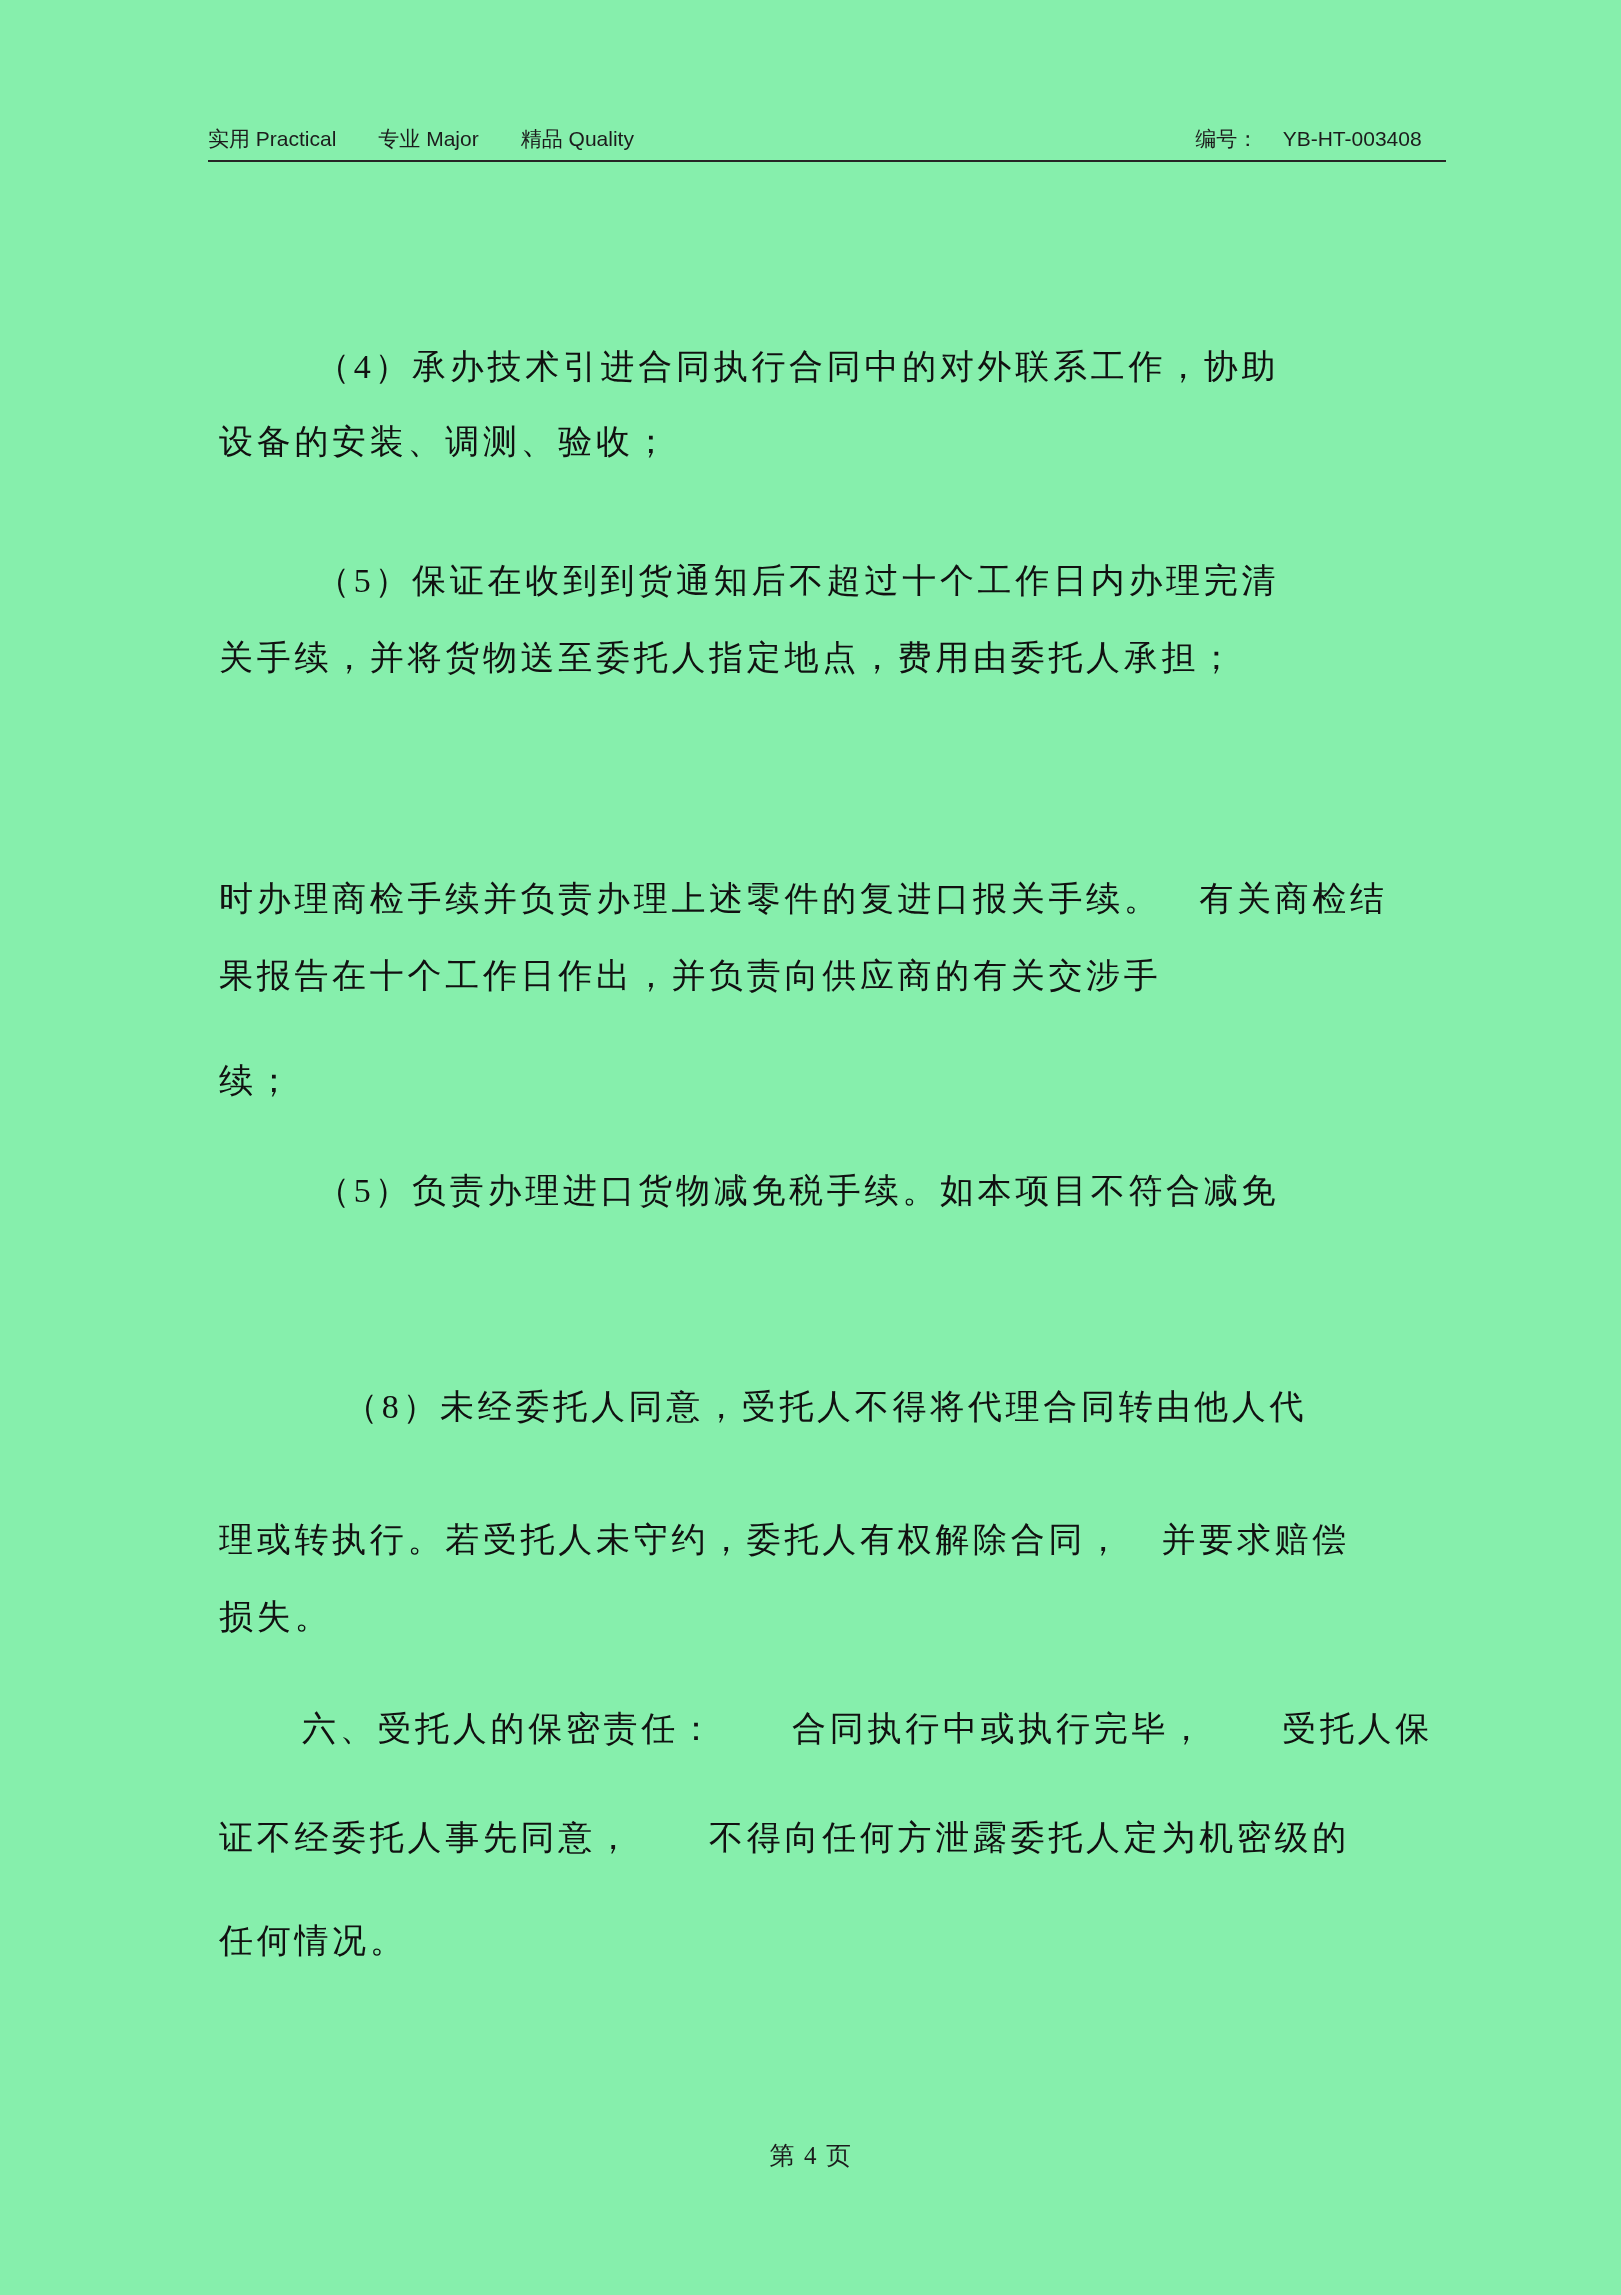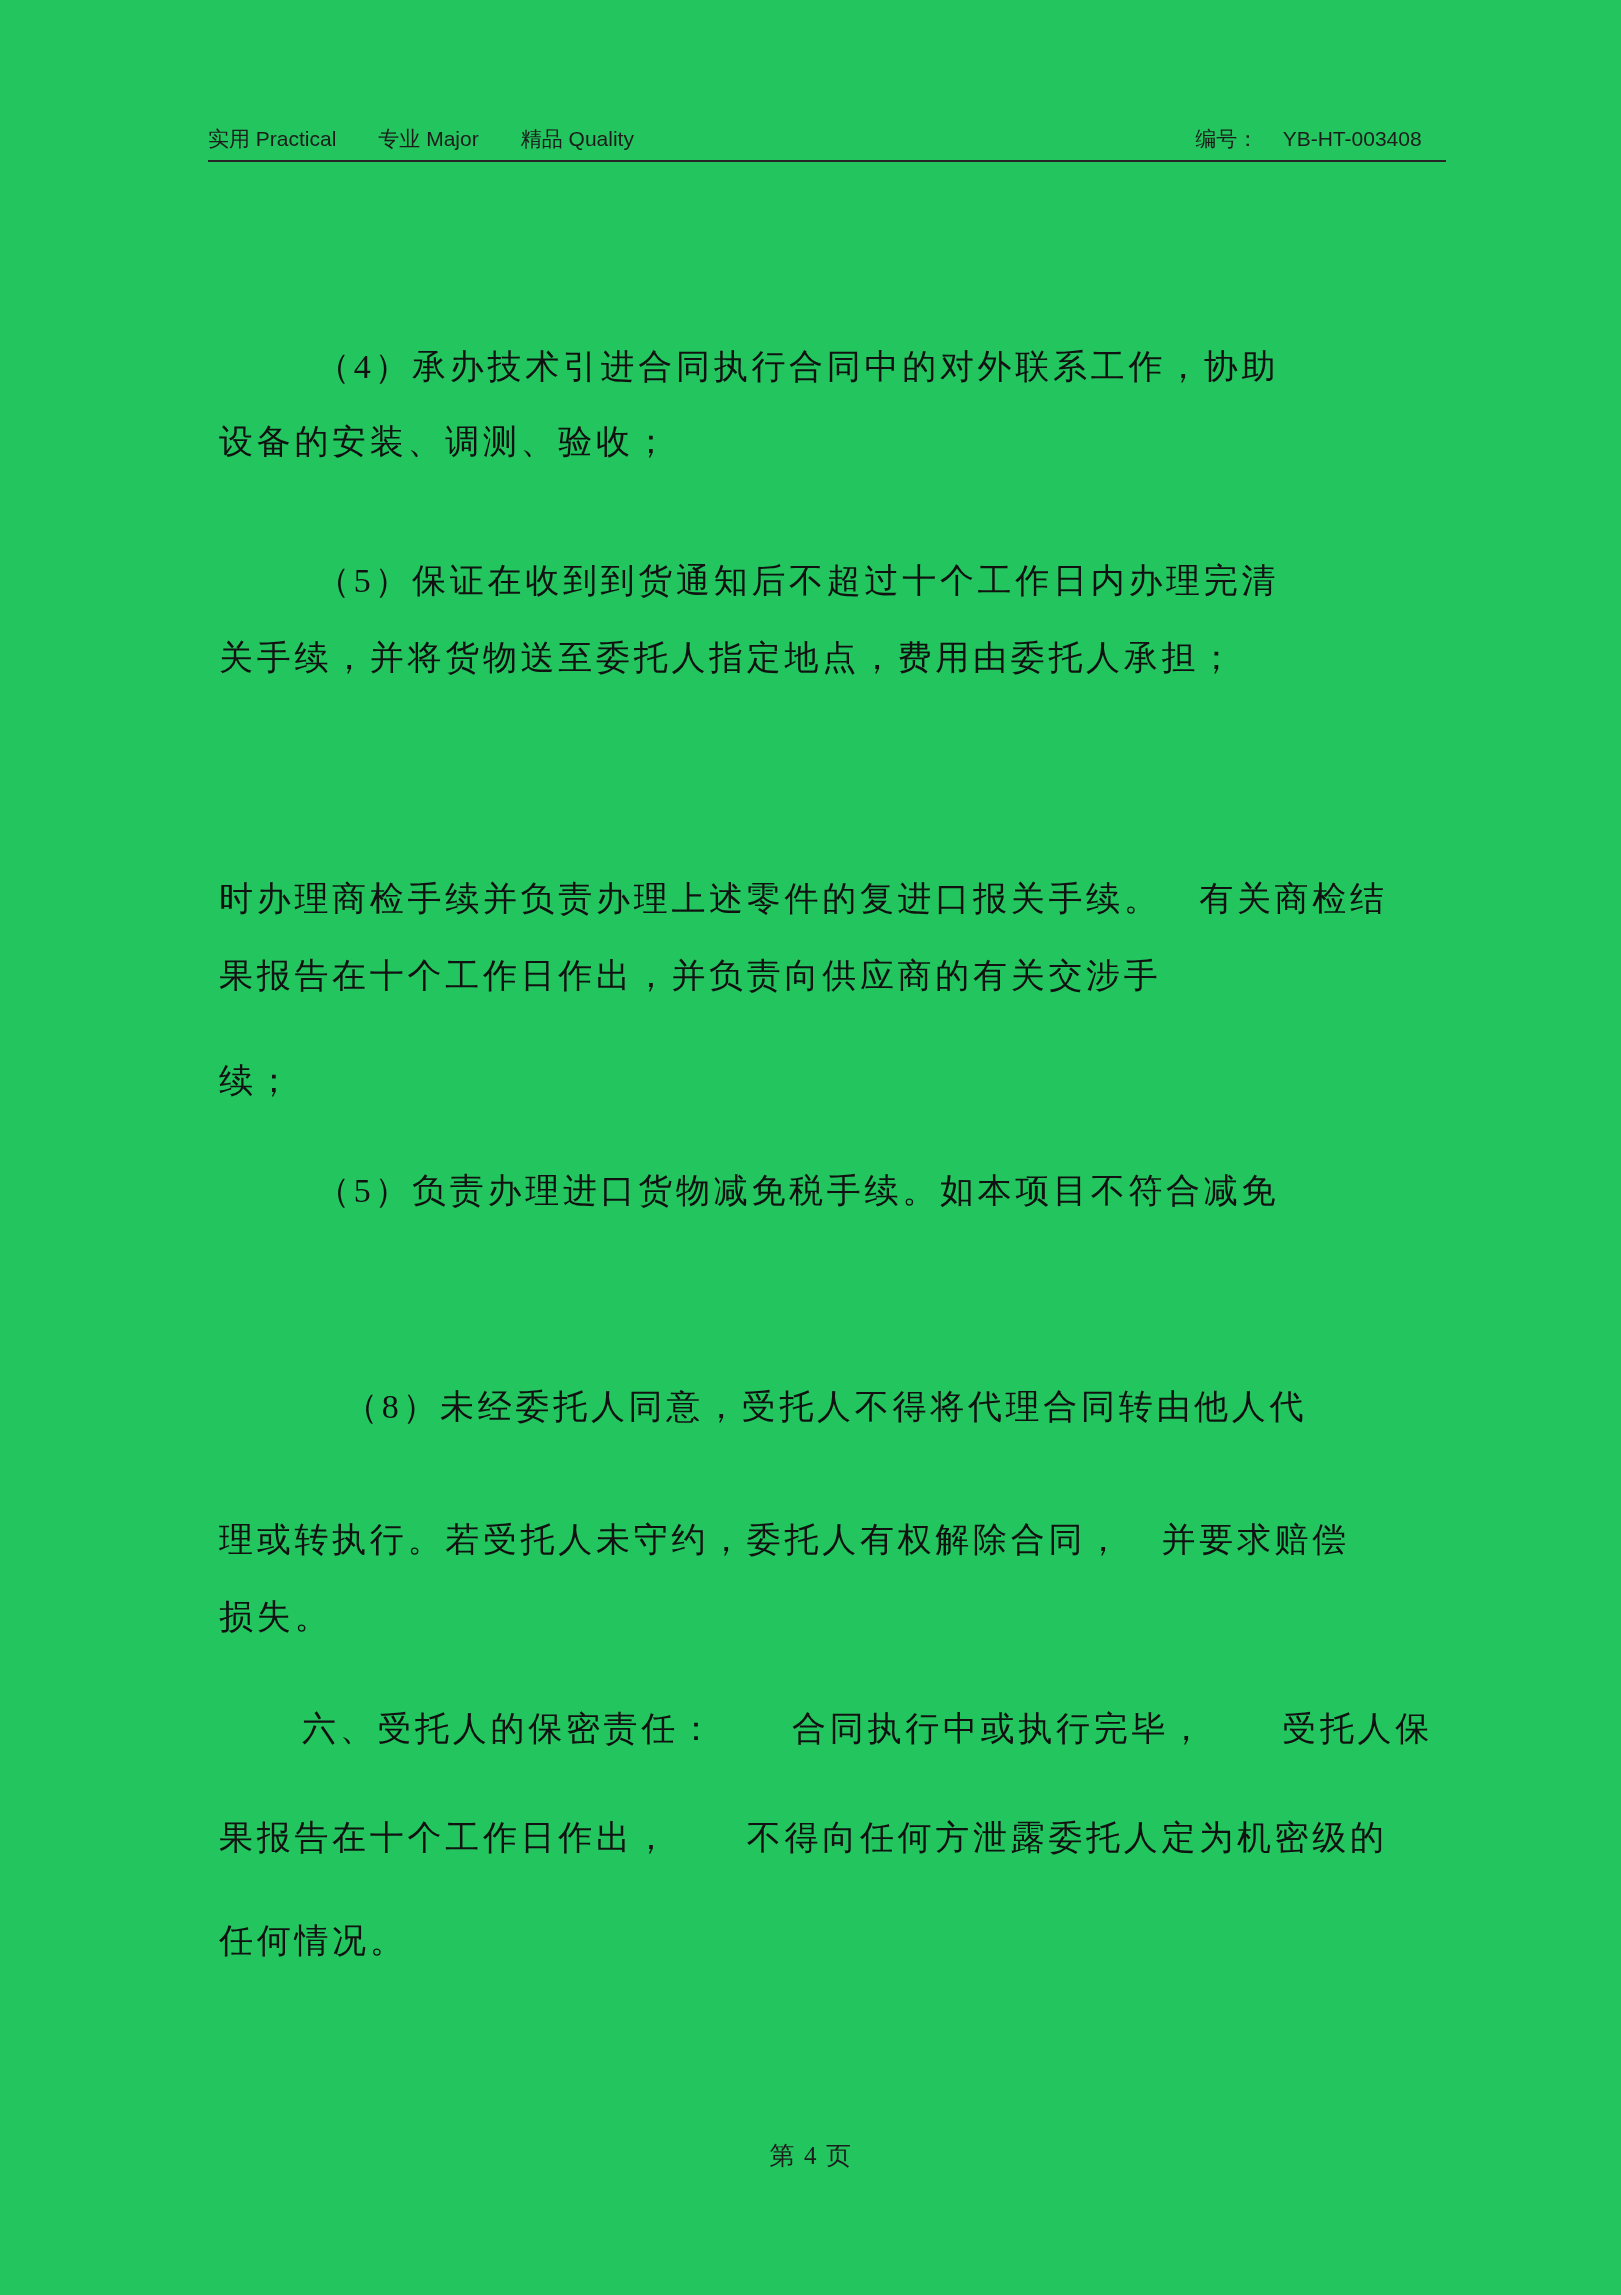--- a/index.html
+++ b/index.html
@@ -4,21 +4,21 @@
 <style>
   html, body {
     margin: 0;
     padding: 0;
     background: #ffffff;
   }
   .page {
     position: relative;
     width: 1622px;
     height: 2295px;
-    background: #22c55e;
+    background: #86efac;
     color: #141414;
     overflow: hidden;
   }
   
   .hdr {
     position: absolute;
     left: 208px;
     top: 106px;
     width: 1238px;
     height: 55px;
@@ -98,19 +98,19 @@
   <div class="bl" style="top:563px;  left:316px;">（5）保证在收到到货通知后不超过十个工作日内办理完清</div>
   <div class="bl" style="top:640px;  left:219px;">关手续，并将货物送至委托人指定地点，费用由委托人承担；</div>
   <div class="bl" style="top:958px; left:219px;">果报告在十个工作日作出，并负责向供应商的有关交涉手</div>
   <div class="bl" style="top:881px; left:219px;">时办理商检手续并负责办理上述零件的复进口报关手续。　有关商检结</div>
   <div class="bl" style="top:1063px; left:219px;">续；</div>
   <div class="bl" style="top:1173px; left:316px;">（5）负责办理进口货物减免税手续。如本项目不符合减免</div>
   <div class="bl" style="top:1389px; left:316px;margin-left:28px;">（8）未经委托人同意，受托人不得将代理合同转由他人代</div>
   <div class="bl" style="top:1522px; left:219px;">理或转执行。若受托人未守约，委托人有权解除合同，　并要求赔偿</div>
   <div class="bl" style="top:1599px; left:219px;text-align:center;">损失。</div>
   <div class="bl" style="top:1711px; left:302px;">六、受托人的保密责任：　　合同执行中或执行完毕，　　受托人保</div>
-  <div class="bl" style="top:1820px; left:219px;">果报告在十个工作日作出，　　不得向任何方泄露委托人定为机密级的</div>
+  <div class="bl" style="top:1820px; left:219px;">证不经委托人事先同意，　　不得向任何方泄露委托人定为机密级的</div>
   <div class="bl" style="top:1923px; left:219px;">任何情况。</div>
 
   <div class="ftr">第 4 页</div>
 
 </div>
 
 
 </body></html>

